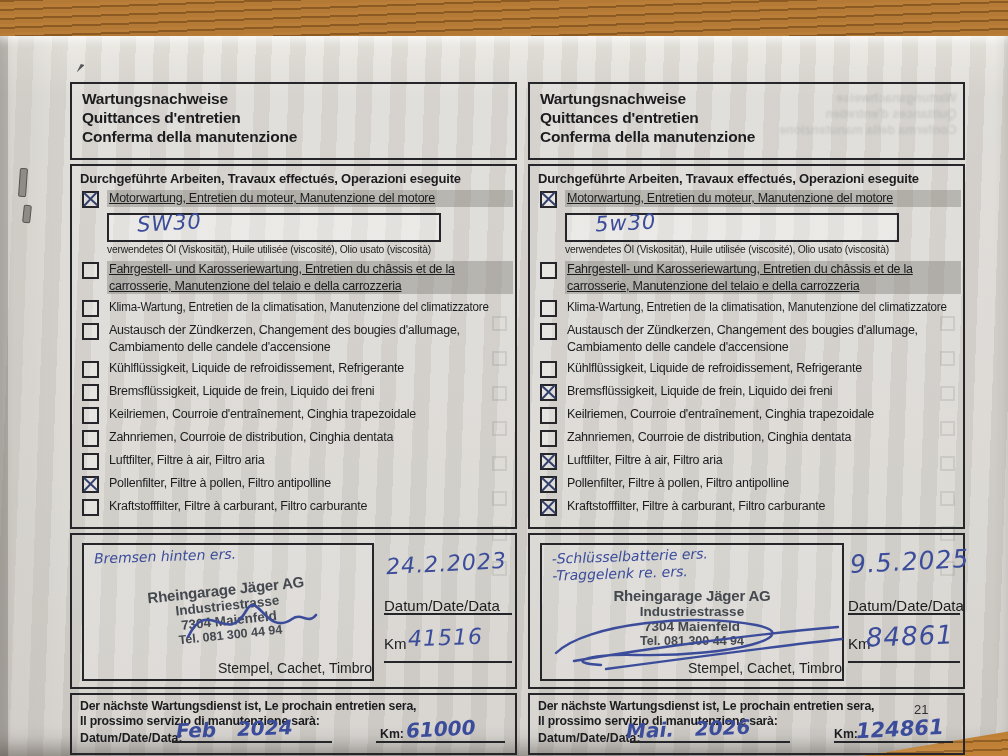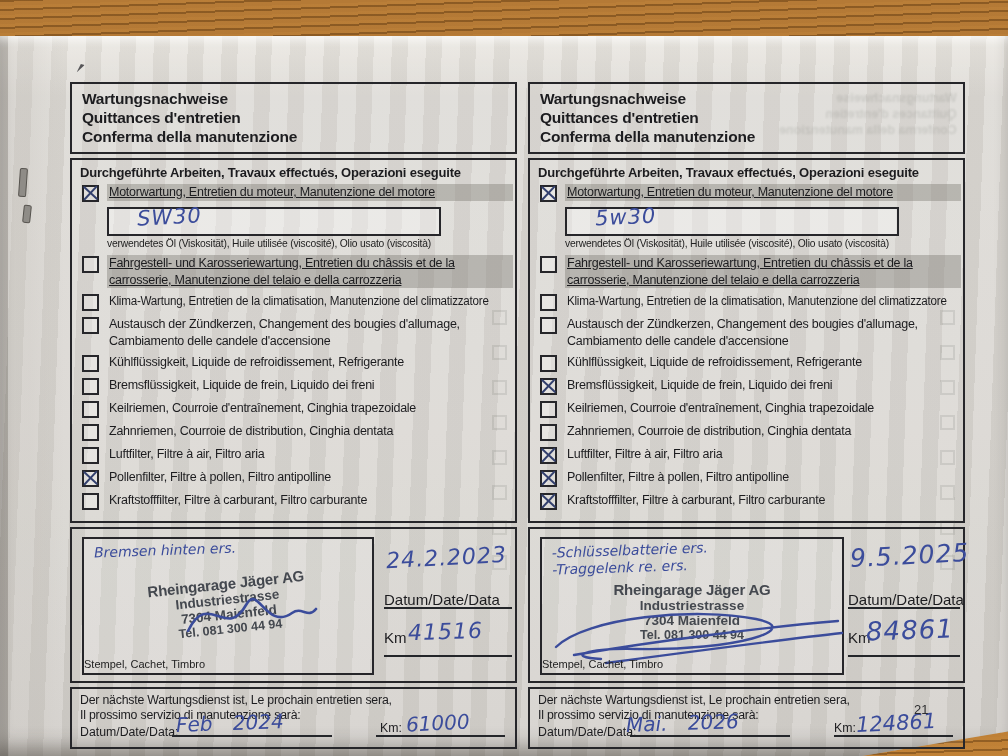--- a/index.html
+++ b/index.html
@@ -24,21 +24,21 @@
   .staple{position:absolute;background:#8f8c87;border:1px solid #56534e;width:6px;border-radius:2px;}
   .staple.s1{left:19px;top:168px;height:27px;transform:rotate(4deg);}
   .staple.s2{left:23px;top:205px;height:16px;transform:rotate(6deg);}
   .penmark{position:absolute;left:76px;top:64px;width:9px;height:8px;background:#3c3c40;
     clip-path:polygon(0 100%,100% 20%,60% 0);opacity:.85;transform:rotate(-8deg);}
   
   .page{position:absolute;top:82px;}
   .pg-left{left:70px;width:447px;}
   .pg-right{left:528px;width:437px;}
   .box{border:2px solid #26262a;background:rgba(255,255,255,.06);}
-  .hdr{padding:5px 10px 6px;position:relative;}
+  .hdr{padding:5px 10px 12px;position:relative;}
   .hdr .t{font-size:15.5px;font-weight:bold;line-height:19px;letter-spacing:-0.2px;}
   .ghost-title{position:absolute;right:6px;top:6px;opacity:.16;color:#5b6058;
     transform:scaleX(-1);filter:blur(1.1px);font-weight:bold;font-size:12.5px;line-height:16px;text-align:left;}
   .work{margin-top:4px;padding:4px 6px 6px 8px;position:relative;}
   .sec-title{font-size:13px;font-weight:bold;letter-spacing:-0.2px;margin:1px 0 4px;}
   .item{display:flex;align-items:flex-start;margin:0 0 5px;position:relative;}
   .cb{flex:none;width:13px;height:13px;border:2px solid #26262a;margin:1px 10px 0 2px;position:relative;background:rgba(255,255,255,.25);}
   .cb .x{display:none;}
   .cb[data-checked="true"] .x{display:block;position:absolute;inset:0;}
   .cb[data-checked="true"] .x::before,
@@ -58,38 +58,38 @@
   .stampbox{position:absolute;left:10px;top:8px;height:134px;border:2px solid #26262a;background:rgba(255,255,255,.12);}
   .pg-left .stampbox{width:288px;}
   .pg-right .stampbox{width:300px;}
   .note{position:absolute;left:10px;top:3px;}
   .note span{display:block;font-size:14px;line-height:17px;}
   .stamp{position:absolute;left:0;right:0;top:32px;text-align:center;color:#44484f;}
   .pg-left .stamp{transform:rotate(-6deg);top:36px;}
   .stamp .c0{font-size:15px;font-weight:bold;letter-spacing:-0.2px;}
   .stamp .c1,.stamp .c2{font-size:13.5px;font-weight:bold;}
   .stamp .c3{font-size:12.5px;font-weight:bold;}
-  .stamp-cap{position:absolute;left:0;right:0;bottom:3px;text-align:left;font-size:11px;color:#222;}
+  .stamp-cap{position:absolute;left:0;right:0;bottom:3px;text-align:right;font-size:14px;color:#222;}
   .sig{position:absolute;pointer-events:none;}
   .datecol{position:absolute;top:0;}
   .pg-left .datecol{left:312px;width:128px;}
   .pg-right .datecol{left:318px;width:112px;}
   .hw{font-family:"DejaVu Sans",sans-serif;font-style:italic;color:#3b4c9b;}
   .hw-note{transform:rotate(-2deg);}
   .hw-oil{font-size:21px;position:absolute;left:28px;top:-4px;transform:rotate(-3deg);letter-spacing:1px;}
   .hw-date{font-size:22px;position:absolute;left:2px;top:16px;transform:rotate(-3deg);letter-spacing:1px;white-space:nowrap;}
   .lab{font-size:15px;position:absolute;left:0;}
   .u{position:absolute;left:0;right:0;border-bottom:2px solid #24262a;}
   .lab-date{top:62px;}
   .u-date{top:78px;}
   .lab-km{top:100px;}
   .hw-km{font-size:22px;position:absolute;left:24px;top:90px;transform:rotate(-2deg);letter-spacing:1px;white-space:nowrap;}
   .u-km{top:126px;}
   
-  .footer{margin-top:4px;padding:4px 8px 6px;position:relative;height:48px;}
+  .footer{margin-top:4px;padding:4px 8px 6px;position:relative;height:48px;font-weight:bold;}
   .f-line{font-size:12.3px;line-height:15px;letter-spacing:-0.2px;}
   .f-row{position:absolute;left:8px;right:10px;top:32px;font-size:12.3px;}
   .f-datelab{position:absolute;left:0;top:4px;}
   .f-hwdate{position:absolute;left:96px;top:-10px;font-size:20px;transform:rotate(-2deg);word-spacing:14px;white-space:nowrap;}
   .f-udate{position:absolute;left:92px;top:14px;width:160px;border-bottom:2px solid #24262a;}
   .f-kmlab{position:absolute;left:300px;top:0;}
   .f-hwkm{position:absolute;left:326px;top:-10px;font-size:20px;transform:rotate(-3deg);white-space:nowrap;}
   .f-ukm{position:absolute;left:296px;top:14px;right:0;border-bottom:2px solid #24262a;}
   .pg-right .f-hwdate{left:88px;}
   .pg-right .f-kmlab{left:296px;}

